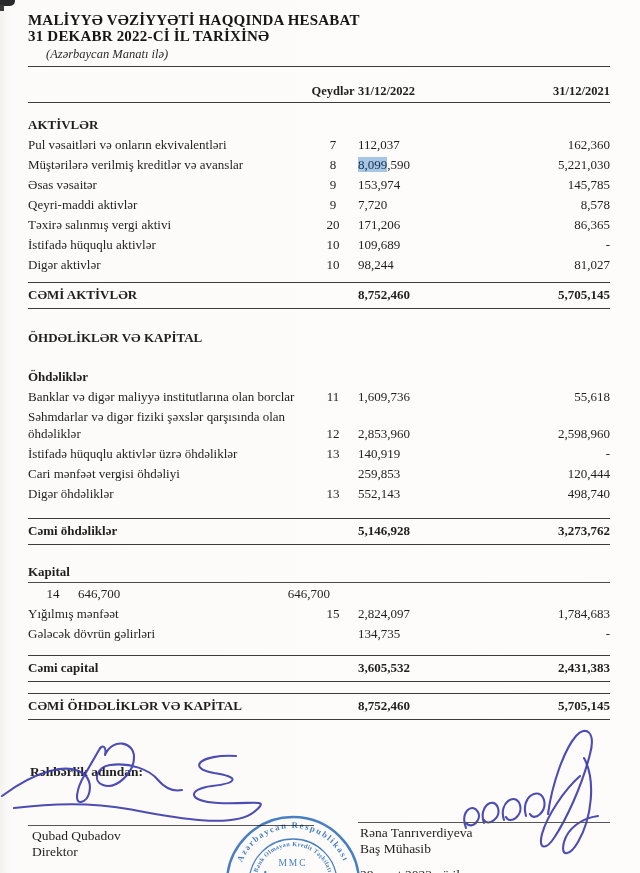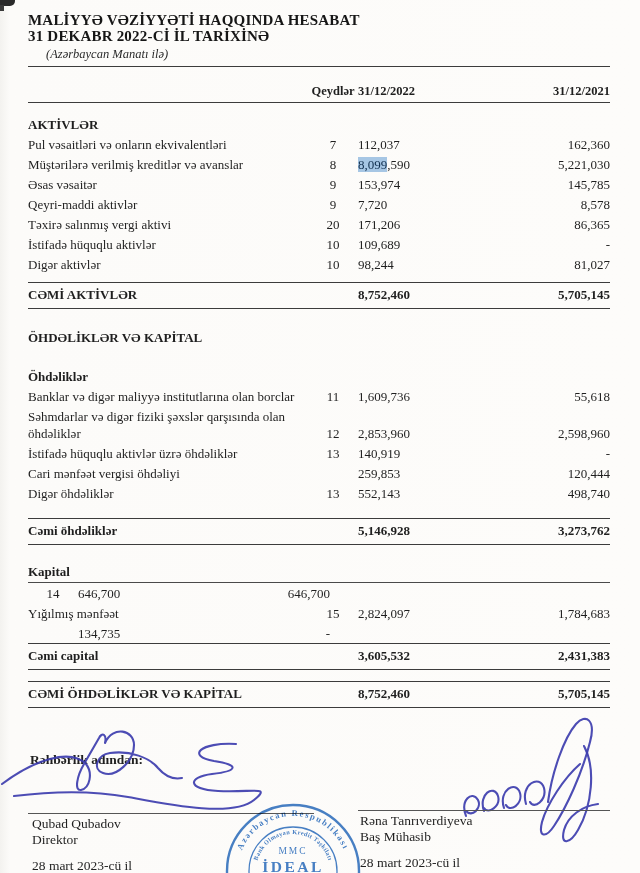--- a/index.html
+++ b/index.html
@@ -185,27 +185,28 @@
       <div class="c-v1">646,700</div>
       <div class="c-v2">646,700</div>
     </div>
     <div class="row">
       <div class="c-label">Yığılmış mənfəət</div>
       <div class="c-note">15</div>
       <div class="c-v1">2,824,097</div>
       <div class="c-v2">1,784,683</div>
     </div>
     <div class="row">
+      <div class="c-label">Gələcək dövrün gəlirləri</div>
       <div class="c-note"></div>
       <div class="c-v1">134,735</div>
       <div class="c-v2">-</div>
     </div>
   </div>
 
-  <div class="total-row" style="">
+  <div class="total-row" style="margin-top:12px">
     <div class="c-label">Cəmi capital</div>
     <div class="c-note"></div>
     <div class="c-v1">3,605,532</div>
     <div class="c-v2">2,431,383</div>
   </div>
 
   <div class="total-row" style="margin-top:11px">
     <div class="c-label">CƏMİ ÖHDƏLİKLƏR VƏ KAPİTAL</div>
     <div class="c-note"></div>
     <div class="c-v1">8,752,460</div>

